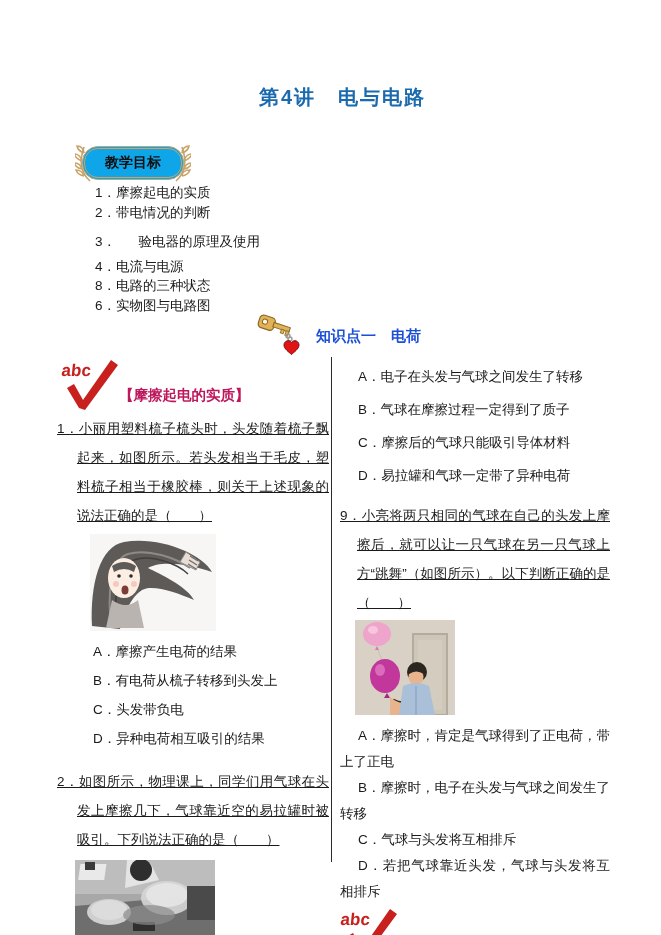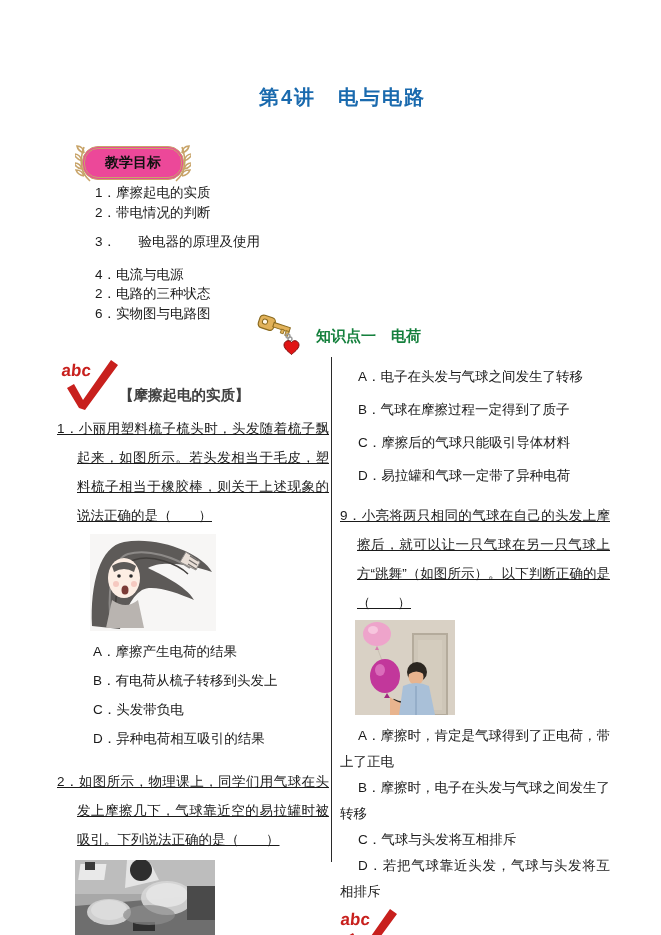--- a/index.html
+++ b/index.html
@@ -10,41 +10,41 @@
   }
   .title {
     position:absolute; top:84px; left:12px; width:661px; text-align:center;
     font-size:20px; font-weight:bold; color:#1a6aae; letter-spacing:2px;
   }
   
   .obj-banner {
     position:absolute; left:82px; top:146px; width:96px; height:28px;
     border:3px double #c8a469; border-radius:16px;
     display:flex; align-items:center; justify-content:center;
-    font-size:14px; font-weight:bold; color:#111; background:#ec4899;
+    font-size:14px; font-weight:bold; color:#111; background:#0ea5e9;
   }
   .wreath { position:absolute; top:-6px; width:18px; height:40px; }
   .wreath.left { left:-10px; }
   .wreath.right { right:-10px; transform:scaleX(-1); }
   .obj-list { position:absolute; left:95px; top:183px; font-size:13.5px; }
   .obj-list .obj-item { line-height:19.5px; white-space:pre; }
   .obj-list .obj-item.gap-above { margin-top:10px; }
-  .obj-list .obj-item.gap-below { margin-bottom:13px;text-align:right; }
+  .obj-list .obj-item.gap-below { margin-bottom:5px;text-align:right; }
   
   .kp-icon { position:absolute; left:256px; top:314px; width:56px; height:42px; }
   .kp-label {
-    position:absolute; left:316px; top:327px; font-size:15px; font-weight:bold; color:#15803d;
+    position:absolute; left:316px; top:327px; font-size:15px; font-weight:bold; color:#1d4ed8;
   }
   
   .divider { position:absolute; left:331px; top:357px; width:1px; height:505px; background:#2a2a2a; }
   .col { position:absolute; top:358px; font-size:13.5px; }
   .col-left  { left:57px;  width:272px; }
   .col-right { left:340px; width:270px; }
   .abc-icon { width:58px; height:52px; display:block; }
-  .sec-header { font-size:14.5px; font-weight:bold; color:#404040; }
+  .sec-header { font-size:14.5px; font-weight:bold; color:#be185d; }
   .sec1-wrap { position:relative; height:56px; }
   .sec1-wrap .abc-icon { position:absolute; left:4px; top:0; }
   .sec1-wrap .sec-header { position:absolute; left:62px; top:28px; }
   .q-text { line-height:29px; padding-left:20px; text-indent:-20px; text-align:justify;text-decoration:underline; }
   .q-img { display:block; }
   .opt-block-left { margin-top:6px; }
   .opt-block-left .option { line-height:29px; padding-left:36px; }
   .opt-block-rtop .option { line-height:33px; padding-left:18px; }
   .opt-block-rbot { margin-top:8px; }
   .opt-block-rbot .option { line-height:26px; text-indent:18px; text-align:justify; }
@@ -81,21 +81,21 @@
         <path d="M9,33 q-6,-1 -8,-6 q8,0 8,6"></path>
       </g>
     </svg>
   </div>
 
   <div class="obj-list">
     <div class="obj-item">1．摩擦起电的实质</div>
     <div class="obj-item">2．带电情况的判断</div>
     <div class="obj-item gap-above gap-below">3．      验电器的原理及使用</div>
     <div class="obj-item">4．电流与电源</div>
-    <div class="obj-item">2．电路的三种状态</div>
+    <div class="obj-item">8．电路的三种状态</div>
     <div class="obj-item">6．实物图与电路图</div>
   </div>
 
   <svg class="kp-icon" viewBox="0 0 56 42">
     <g transform="rotate(18 16 12)">
       <rect x="2" y="4" width="16" height="13" rx="4" fill="#e2b25a" stroke="#8a6a1f" stroke-width="1.2"></rect>
       <rect x="17" y="8" width="17" height="4.5" fill="#e2b25a" stroke="#8a6a1f" stroke-width="1"></rect>
       <rect x="26" y="12" width="3" height="4" fill="#e2b25a" stroke="#8a6a1f" stroke-width="0.8"></rect>
       <rect x="31" y="12" width="3" height="5" fill="#e2b25a" stroke="#8a6a1f" stroke-width="0.8"></rect>
       <circle cx="8" cy="10" r="2.6" fill="#fff8ea" stroke="#8a6a1f" stroke-width="1"></circle>

